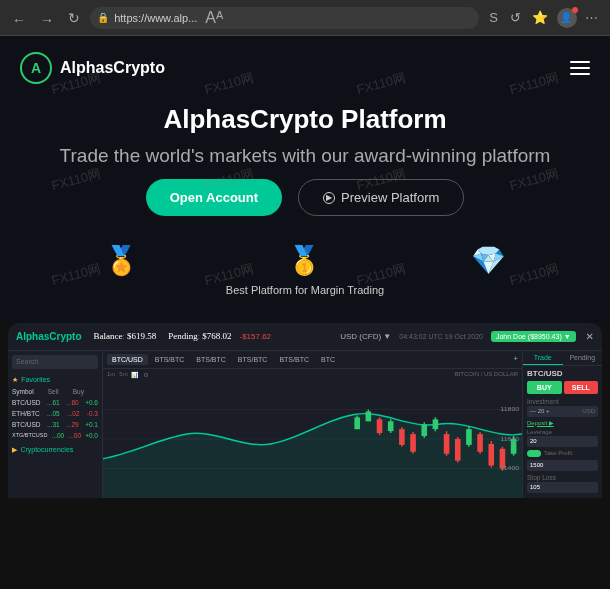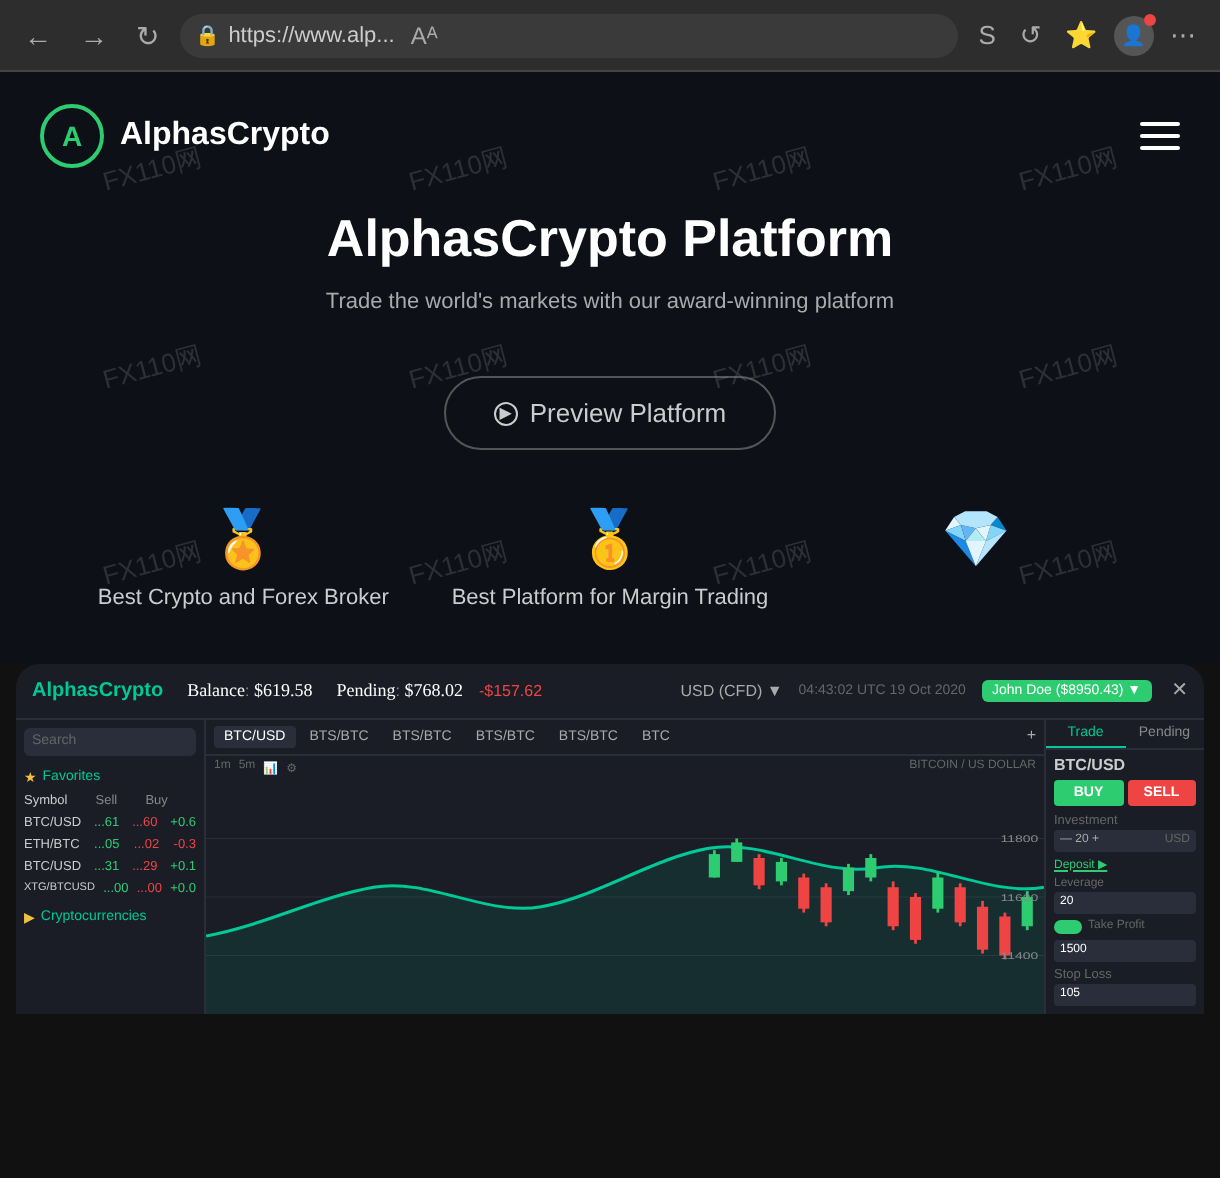--- a/index.html
+++ b/index.html
@@ -141,22 +141,22 @@
     
     .hero-title {
       color: #fff;
       font-size: 26px;
       font-weight: 700;
       margin-bottom: 10px;
       line-height: 1.2;
     }
     .hero-subtitle {
       color: #aaa;
-      font-size: 11px;
-      margin-bottom: 31px;
+      font-size: 19px;
+      margin-bottom: 12px;
     }
 
     
     .hero-buttons {
       display: flex;
       justify-content: center;
       gap: 16px;
       margin-bottom: 28px;
     }
     .btn-primary {
@@ -443,21 +443,21 @@
 </head>
 <body>
 
 <div class="browser-chrome">
   <span class="nav-btn">←</span>
   <span class="nav-btn">→</span>
   <span class="nav-btn">↻</span>
   <div class="address-bar">
     <span class="lock-icon">🔒</span>
     <span>https://www.alp...</span>
-    <span style="margin-left:4px;font-size:12px;color:#aaa;">Aᴬ</span>
+    <span style="margin-left:4px;font-size:16px;color:#aaa;">Aᴬ</span>
   </div>
   <div class="browser-actions">
     <span class="browser-action-btn">S</span>
     <span class="browser-action-btn">↺</span>
     <span class="browser-action-btn">⭐</span>
     <div class="profile-circle">
       👤<div class="profile-dot"></div>
     </div>
     <span class="browser-action-btn">⋯</span>
   </div>
@@ -493,31 +493,30 @@
         <div class="menu-line"></div>
         <div class="menu-line"></div>
         <div class="menu-line"></div>
       </div>
     </div>
 
     <h1 class="hero-title">AlphasCrypto Platform</h1>
     <p class="hero-subtitle">Trade the world's markets with our award-winning platform</p>
 
     <div class="hero-buttons">
+      <button class="btn-primary">Open Account</button>
       <button class="btn-secondary">
         <div class="play-icon">▶</div>
         <span>Preview Platform</span>
       </button>
     </div>
 
     <div class="awards">
       <div class="award-item">
         <div class="award-icon">🏅</div>
-        <div class="award-text">Best Crypto and
-Forex Broker</div>
       </div>
       <div class="award-item">
         <div class="award-icon">🥇</div>
         <div class="award-text">Best Platform for
 Margin Trading</div>
       </div>
       <div class="award-item">
         <div class="award-icon">💎</div>
       </div>
     </div>

